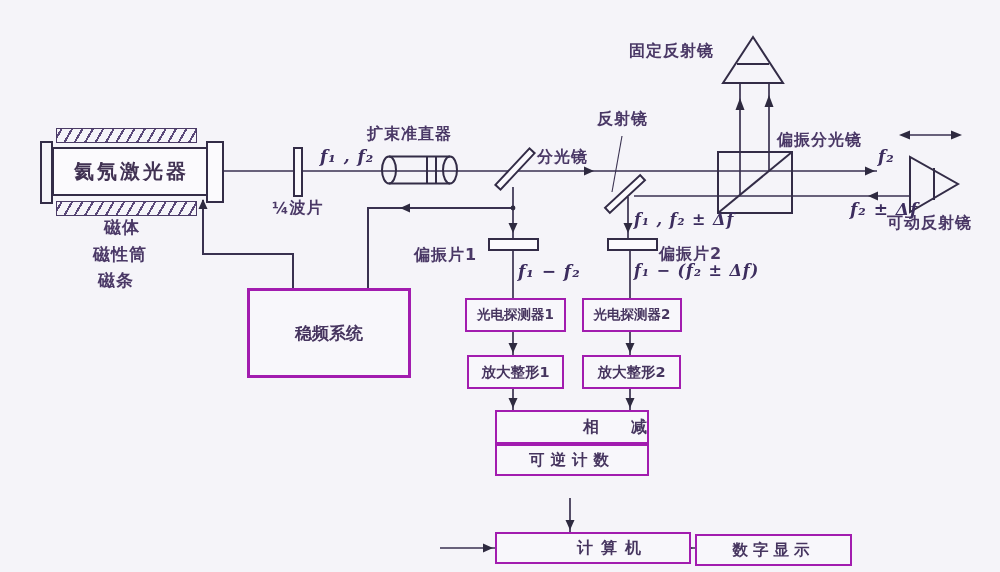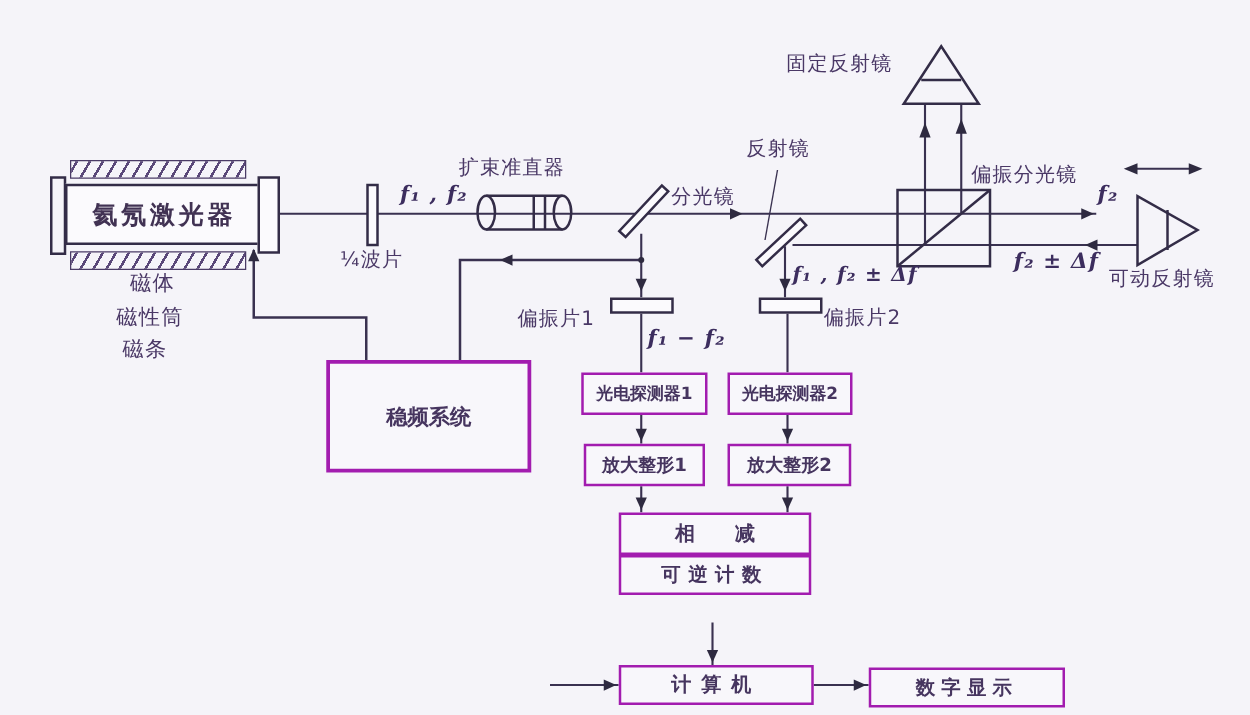--- a/index.html
+++ b/index.html
@@ -2,34 +2,34 @@
 <html><head>
 <meta charset="utf-8">
 <style>
   html,body{margin:0;padding:0;background:#e9e8ee;}
   .canvas{
     position:relative;width:1000px;height:572px;margin:0 auto;
     background:#f5f4f9;overflow:hidden;
     font-family:"DejaVu Sans","Liberation Sans",sans-serif;
   }
   .lbl{
-    position:absolute;color:#4a3866;font-weight:400;white-space:nowrap;
+    position:absolute;color:#4a3866;font-weight:700;white-space:nowrap;
     font-size:16px;line-height:1.1;letter-spacing:1px;
   }
   .formula{
     position:absolute;color:#3c2d5e;white-space:nowrap;
     font-family:"DejaVu Serif","Liberation Serif",serif;
     font-style:italic;font-weight:700;font-size:17px;letter-spacing:1px;
   }
   .box{
     position:absolute;border:2px solid #a21caf;background:#f8f7fb;
     display:flex;align-items:center;justify-content:center;
     color:#46355f;font-weight:600;font-size:15px;white-space:pre;
   }
-  .box.thick{border-width:3px;margin-left:14px;}
+  .box.thick{border-width:3px;}
   .tube{
     position:absolute;left:52px;top:147px;width:155px;height:45px;
     border:2.5px solid #332c47;background:#fbfafd;
     display:flex;align-items:center;justify-content:center;
     color:#413253;font-weight:700;font-size:20px;letter-spacing:3px;white-space:nowrap;
   }
   .cap{position:absolute;left:206px;top:141px;width:14px;height:58px;border:2.5px solid #332c47;background:#fbfafd;}
   .bracket{position:absolute;left:40px;top:141px;width:9px;height:59px;border:2px solid #332c47;background:#f5f4f9;}
   .magbar{
     position:absolute;left:56px;width:139px;height:13px;border:1.6px solid #4a3b66;
@@ -145,46 +145,47 @@
   <div class="lbl" style="left:537px;top:148px;">分光镜</div>
   <div class="lbl" style="left:597px;top:110px;">反射镜</div>
   <div class="lbl" style="left:629px;top:42px;">固定反射镜</div>
   <div class="lbl" style="left:777px;top:131px;">偏振分光镜</div>
   <div class="lbl" style="left:887px;top:214px;">可动反射镜</div>
   <div class="lbl" style="left:414px;top:246px;">偏振片1</div>
   <div class="lbl" style="left:659px;top:245px;">偏振片2</div>
 
   <div class="formula" style="left:320px;top:146px;">f₁ , f₂</div>
   <div class="formula" style="left:878px;top:146px;">f₂</div>
-  <div class="formula" style="left:811px;top:199px;">f₂ ± Δf</div>
+  <div class="formula" style="left:850px;top:199px;">f₂ ± Δf</div>
   <div class="formula" style="left:634px;top:210px;font-size:16px;">f₁ , f₂ ± Δf</div>
   <div class="formula" style="left:518px;top:261px;">f₁ − f₂</div>
+  <div class="formula" style="left:634px;top:261px;font-size:16px;">f₁ − (f₂ ± Δf)</div>
   <div class="formula" style="left:578px;top:444px;">± Δf</div>
 
   <div class="box thick" style="left:247px;top:288px;width:158px;height:84px;font-size:17px;">
     <span>稳频系统</span>
   </div>
   <div class="box" style="left:465px;top:298px;width:97px;height:30px;font-size:13.5px;letter-spacing:0;">
     <span>光电探测器1</span>
   </div>
   <div class="box" style="left:582px;top:298px;width:96px;height:30px;font-size:13.5px;letter-spacing:0;">
     <span>光电探测器2</span>
   </div>
   <div class="box" style="left:467px;top:355px;width:93px;height:30px;font-size:14.5px;letter-spacing:0;">
     <span>放大整形1</span>
   </div>
   <div class="box" style="left:582px;top:355px;width:95px;height:30px;font-size:14.5px;letter-spacing:0;">
     <span>放大整形2</span>
   </div>
-  <div class="box" style="left:495px;top:410px;width:150px;height:30px;font-size:16px;">
+  <div class="box" style="left:495px;top:410px;width:150px;height:30px;font-size:16px;justify-content:flex-end;">
     <span>相　　减</span>
   </div>
   <div class="box" style="left:495px;top:444px;width:150px;height:28px;font-size:15.5px;letter-spacing:6px;">
     <span>可逆计数</span>
   </div>
-  <div class="box" style="left:495px;top:532px;width:152px;height:28px;font-size:16px;letter-spacing:8px;">
+  <div class="box" style="left:495px;top:532px;width:152px;height:28px;font-size:16px;letter-spacing:8px;padding-left:40px;">
     <span>计算机</span>
   </div>
   <div class="box" style="left:695px;top:534px;width:153px;height:28px;font-size:15.5px;letter-spacing:5px;">
     <span>数字显示</span>
   </div>
 
 </div>
 
 </body></html>

